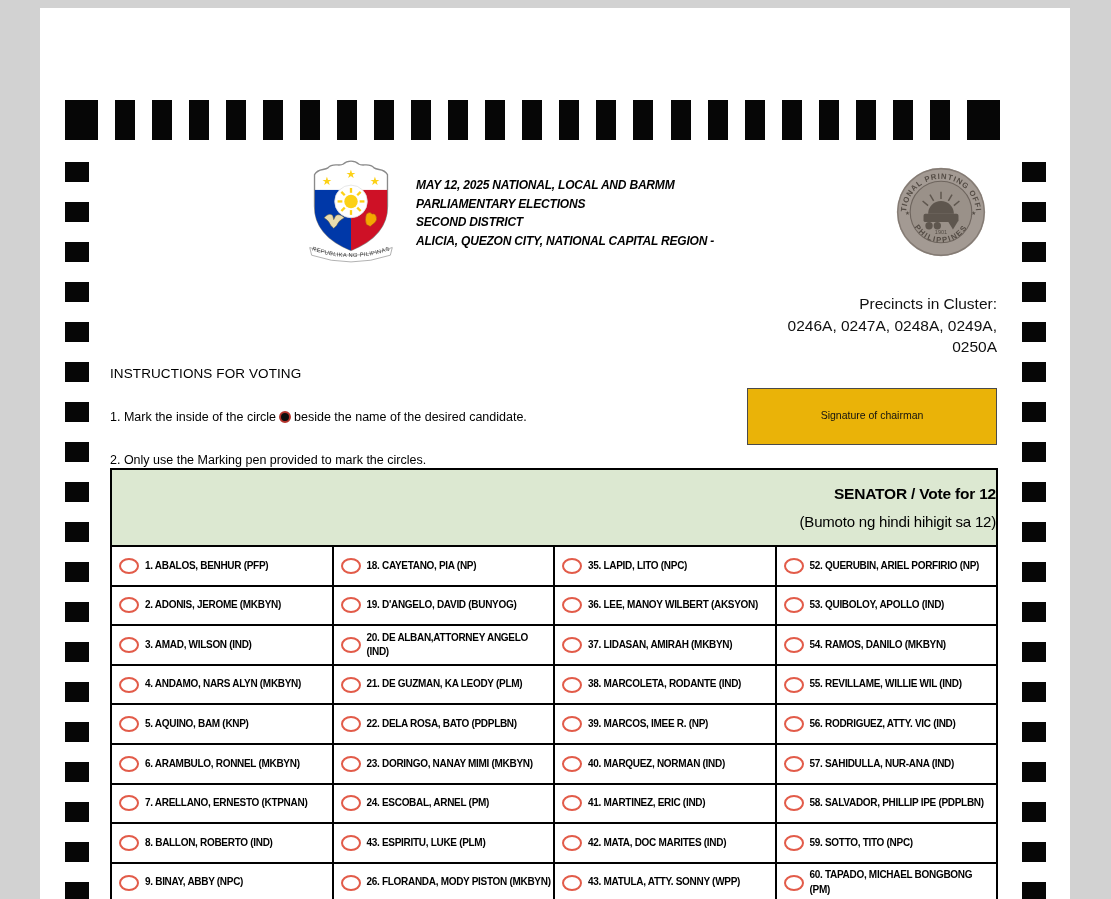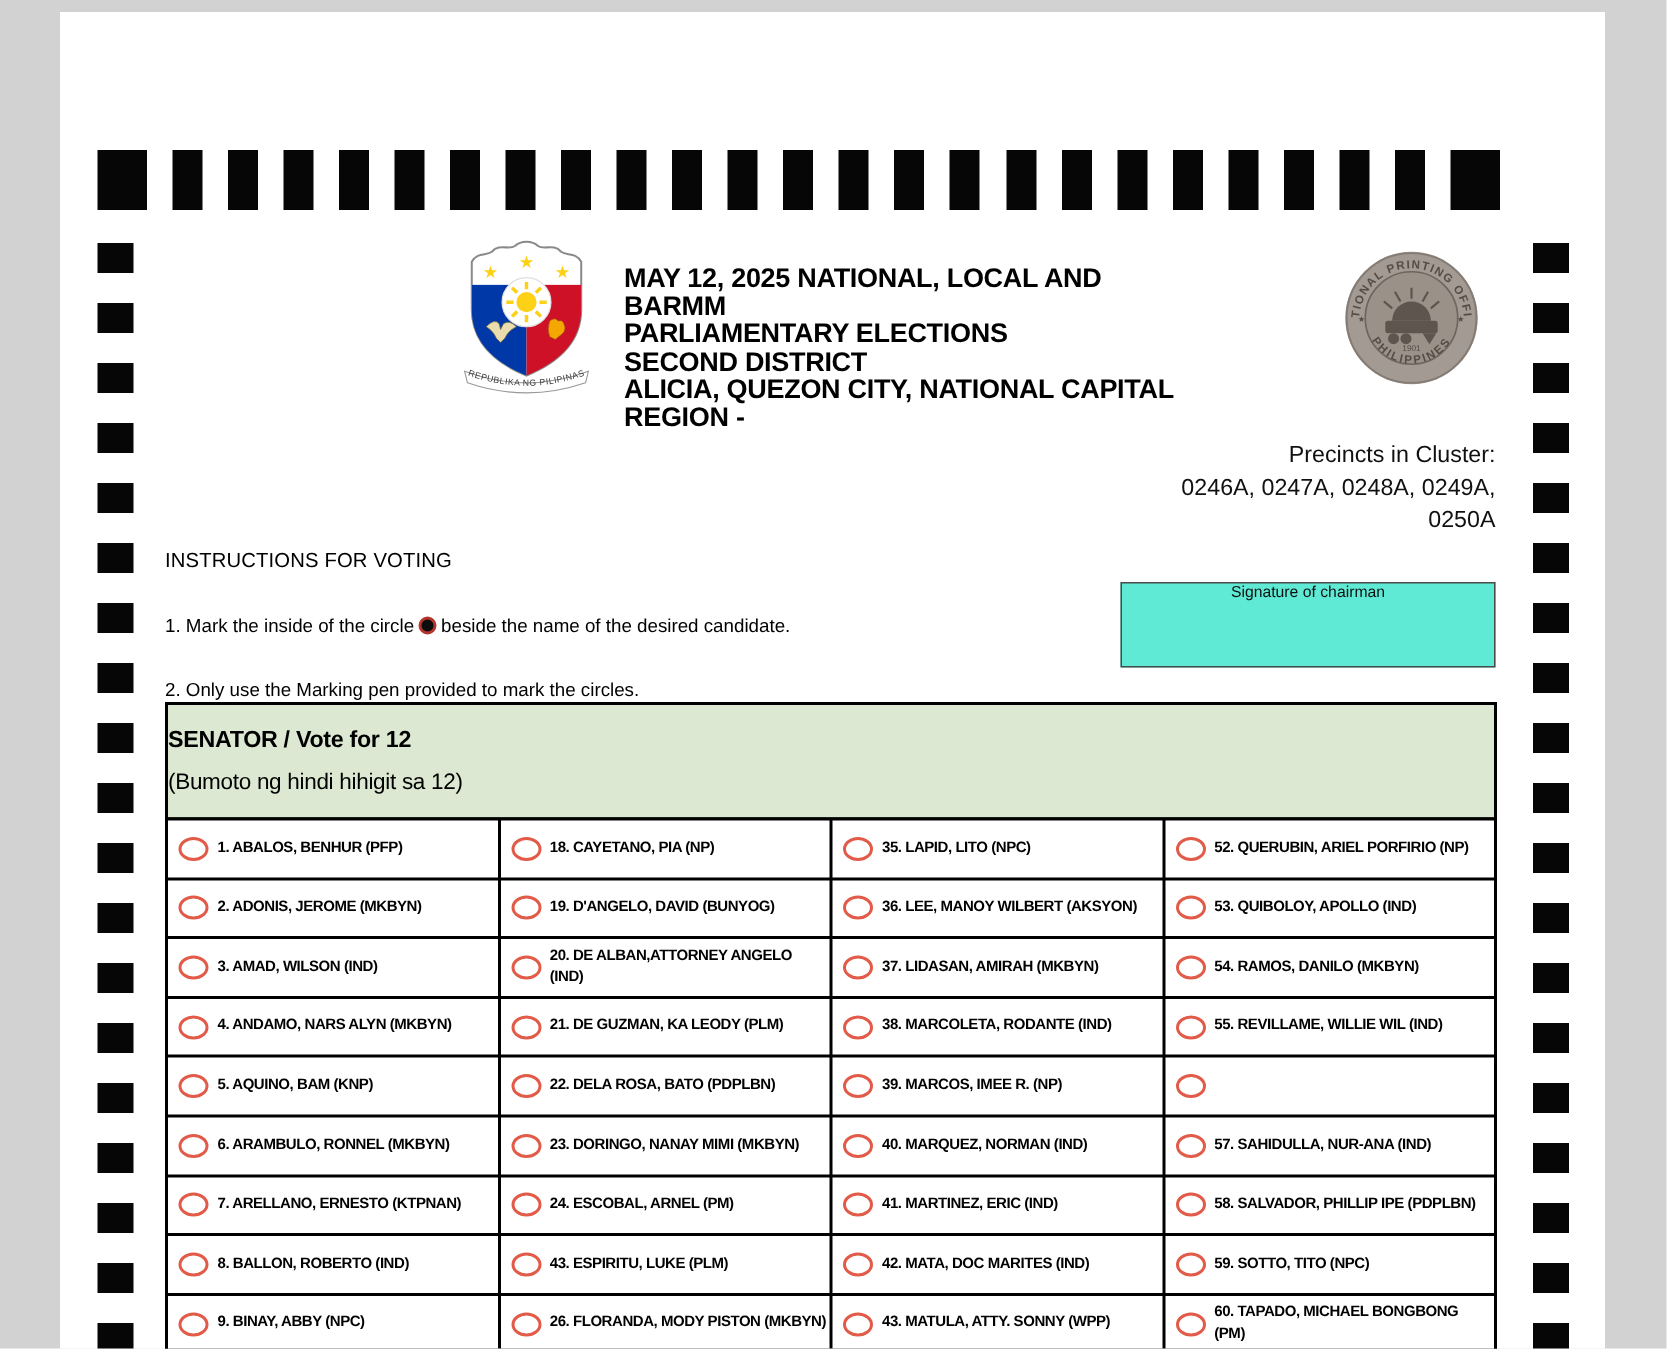--- a/index.html
+++ b/index.html
@@ -25,21 +25,21 @@
   .tm-top .tm.wide { width:33px; }
   .tm-col { position:absolute; top:154px; width:24px; }
   .tm-col.left { left:25px; }
   .tm-col.right { left:982px; }
   .tm-col .tm { width:24px; height:20px; background:#060606; margin-bottom:20px; }
 
   
   .coa { position:absolute; left:263px; top:150px; width:96px; height:108px; }
   .election-title {
     position:absolute; left:376px; top:168px; width:380px;
-    font-weight:bold; font-size:18px; line-height:18.6px; letter-spacing:-0.2px;
+    font-weight:bold; font-size:12px; line-height:18.6px; letter-spacing:-0.2px;font-style:italic;
   }
   .npo { position:absolute; left:855px; top:158px; width:92px; height:92px; }
 
   
   .precinct {
     position:absolute; right:73px; top:285px; width:420px;
     text-align:right; font-size:15.5px; line-height:21.5px; color:#111;
   }
 
   
@@ -47,30 +47,30 @@
   .instructions .ins-title { font-size:13.5px; margin-bottom:9px; letter-spacing:0.1px; }
   .instructions .ins-item { margin-bottom:11.5px;margin-top:29px; }
   .mark-dot {
     display:inline-block; width:12px; height:12px; border-radius:50%;
     background:#0d0d0d; border:2px solid #b5342c; vertical-align:-2px; margin:0 3px;
   }
 
   
   .sig-box {
     position:absolute; left:707px; top:380px; width:250px; height:57px;
-    border:1.3px solid #4a4a4a; background:#5eead4;
-    display:flex; align-items:flex-start; justify-content:center;
+    border:1.3px solid #4a4a4a; background:#eab308;
+    display:flex; align-items:center; justify-content:center;
   }
   .sig-box .sig-label { font-size:10.5px; padding-bottom:3px; color:#111; }
 
   
   .ballot { position:absolute; left:70px; top:460px; width:888px; }
   .contest-header {
     border:2px solid #000; background:#dce8d1; height:79px;
-    text-align:left; padding-top:15px;
+    text-align:right; padding-top:15px;
   }
   .contest-header .c-title { font-weight:bold; font-size:15.5px; letter-spacing:-0.2px; }
   .contest-header .c-sub   { font-weight:normal; font-size:15px; margin-top:10px; letter-spacing:-0.2px; }
   .grid {
     margin-top:-2px;
     display:grid; grid-template-columns:repeat(4,1fr); grid-auto-rows:37.6px;
     gap:2px; background:#000; border:2px solid #000;
   }
   .cell {
     background:#fff; display:flex; align-items:center; overflow:hidden;
@@ -329,20 +329,21 @@
           <div class="cell">
             <span class="vote-circle"></span>
             <span class="cname">22. DELA ROSA, BATO (PDPLBN)</span>
           </div>
           <div class="cell">
             <span class="vote-circle"></span>
             <span class="cname">39. MARCOS, IMEE R. (NP)</span>
           </div>
           <div class="cell">
             <span class="vote-circle"></span>
+            <span class="cname">56. RODRIGUEZ, ATTY. VIC (IND)</span>
           </div>
           <div class="cell">
             <span class="vote-circle"></span>
             <span class="cname">6. ARAMBULO, RONNEL (MKBYN)</span>
           </div>
           <div class="cell">
             <span class="vote-circle"></span>
             <span class="cname">23. DORINGO, NANAY MIMI (MKBYN)</span>
           </div>
           <div class="cell">

